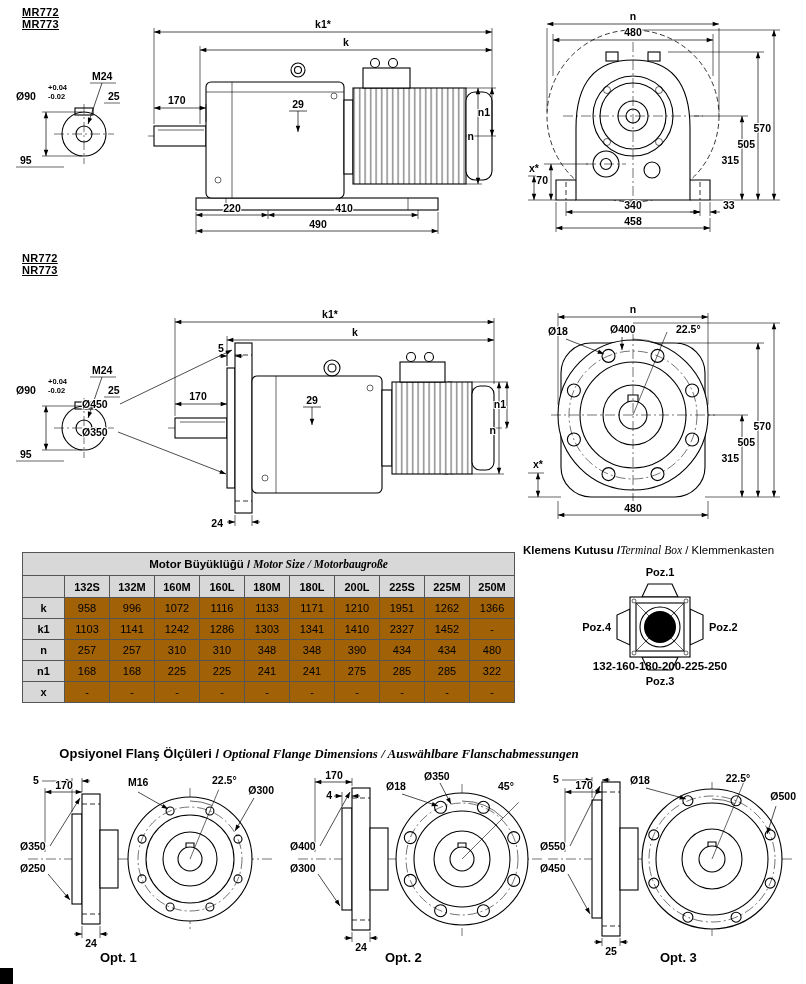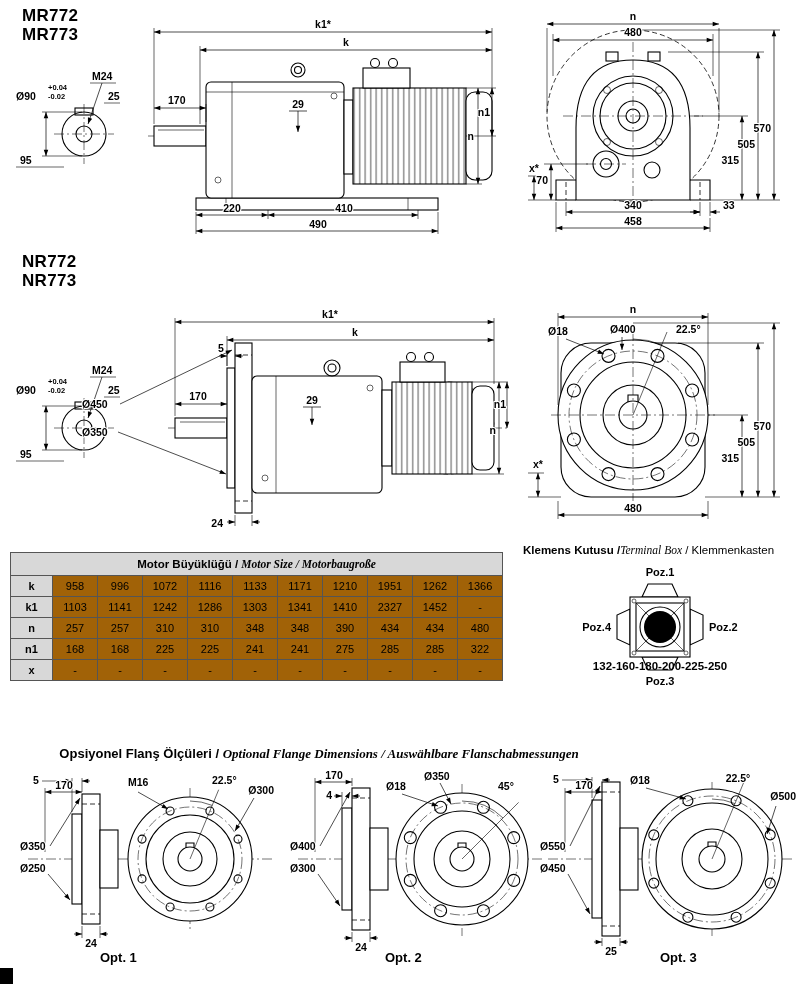--- a/index.html
+++ b/index.html
@@ -1,20 +1,20 @@
 <!DOCTYPE html>
 <html><head>
 <meta charset="utf-8">
 <style>
   * { margin:0; padding:0; box-sizing:border-box; }
   html,body { background:#fff; }
   body { width:806px; height:984px; font-family:"Liberation Sans","DejaVu Sans",sans-serif; color:#000; }
   .page { position:relative; width:806px; height:984px; background:#fff; overflow:hidden; }
   .abs { position:absolute; }
-  .model-title { font-size:17px; font-weight:bold; line-height:1.12; letter-spacing:.3px; }
+  .model-title { font-size:11px; font-weight:bold; line-height:1.12; letter-spacing:.3px;text-decoration:underline; }
   .caption { font-size:11.5px; white-space:nowrap; }
   .b { font-weight:bold; }
   .i { font-style:italic;font-family:Liberation Serif, serif; }
   .flange-title { width:638px; text-align:center; font-size:13px; }
   .opt-label { font-size:13px; font-weight:bold; }
   .sizes-line { width:210px; text-align:center; font-size:11.5px; font-weight:bold; }
   .page-mark { background:#000; }
 
   svg { overflow:visible; display:block; }
   svg text { font-family:"Liberation Sans","DejaVu Sans",sans-serif; font-size:10.5px; font-weight:bold; fill:#000;
@@ -334,37 +334,50 @@
   <text x="30" y="30">Ø18</text>
   <text x="92" y="28">Ø400</text>
   <text x="158" y="28">22.5°</text>
   <text x="253" y="125" text-anchor="end">570</text>
   <text x="237" y="141" text-anchor="end">505</text>
   <text x="221" y="157" text-anchor="end">315</text>
   <text x="20" y="163" text-anchor="middle">x*</text>
   <text x="115" y="207" text-anchor="middle">480</text>
 </svg>
 
-<table class="dim-table abs" style="left:10px;top:552px">
+<table class="dim-table abs" style="left:22px;top:552px">
   <colgroup>
     <col style="width:42px">
         <col style="width:45px">
         <col style="width:45px">
         <col style="width:45px">
         <col style="width:45px">
         <col style="width:45px">
         <col style="width:45px">
         <col style="width:45px">
         <col style="width:45px">
         <col style="width:45px">
         <col style="width:45px">
   </colgroup>
   <thead>
     <tr class="ttl">
       <th colspan="11"><span class="b">Motor Büyüklüğü / </span><span class="b i">Motor Size</span><span class="b i"> / Motorbaugroße</span></th>
+    </tr>
+    <tr class="cols">
+      <th></th>
+      <th>132S</th>
+      <th>132M</th>
+      <th>160M</th>
+      <th>160L</th>
+      <th>180M</th>
+      <th>180L</th>
+      <th>200L</th>
+      <th>225S</th>
+      <th>225M</th>
+      <th>250M</th>
     </tr>
   </thead>
   <tbody>
     <tr>
       <th>k</th>
       <td>958</td>
       <td>996</td>
       <td>1072</td>
       <td>1116</td>
       <td>1133</td>

